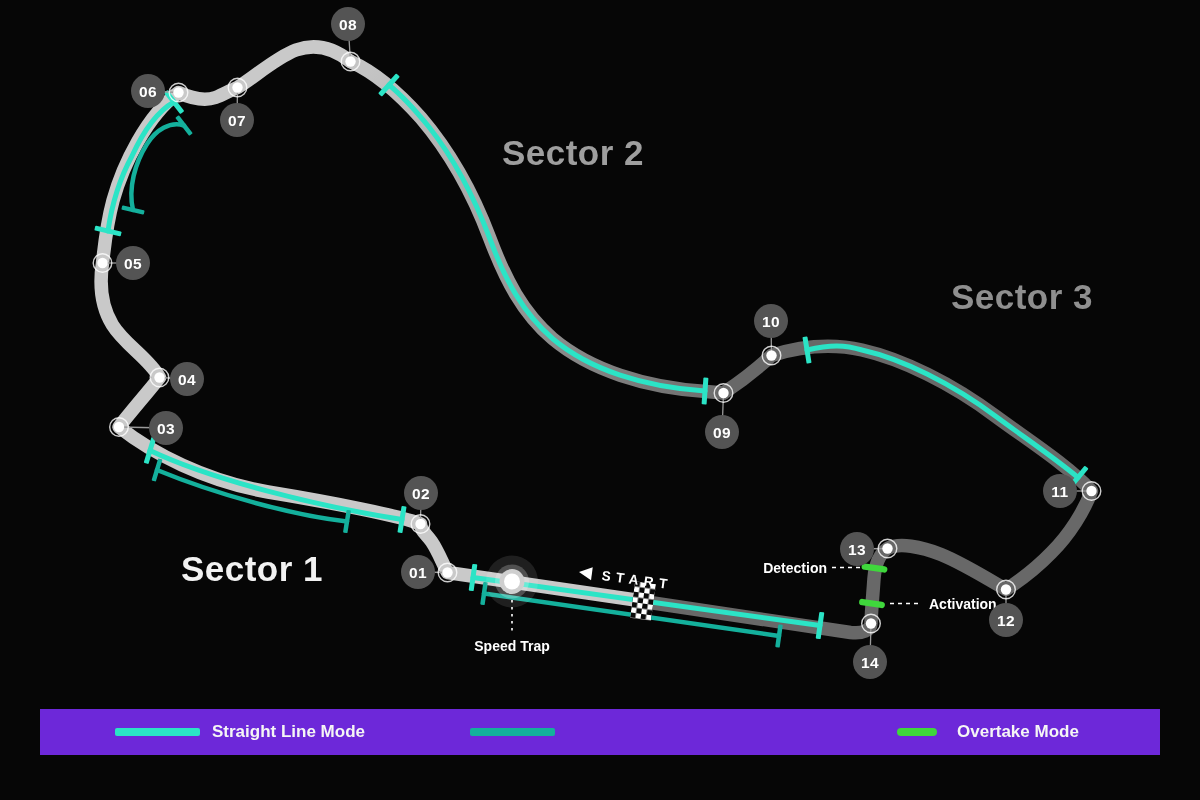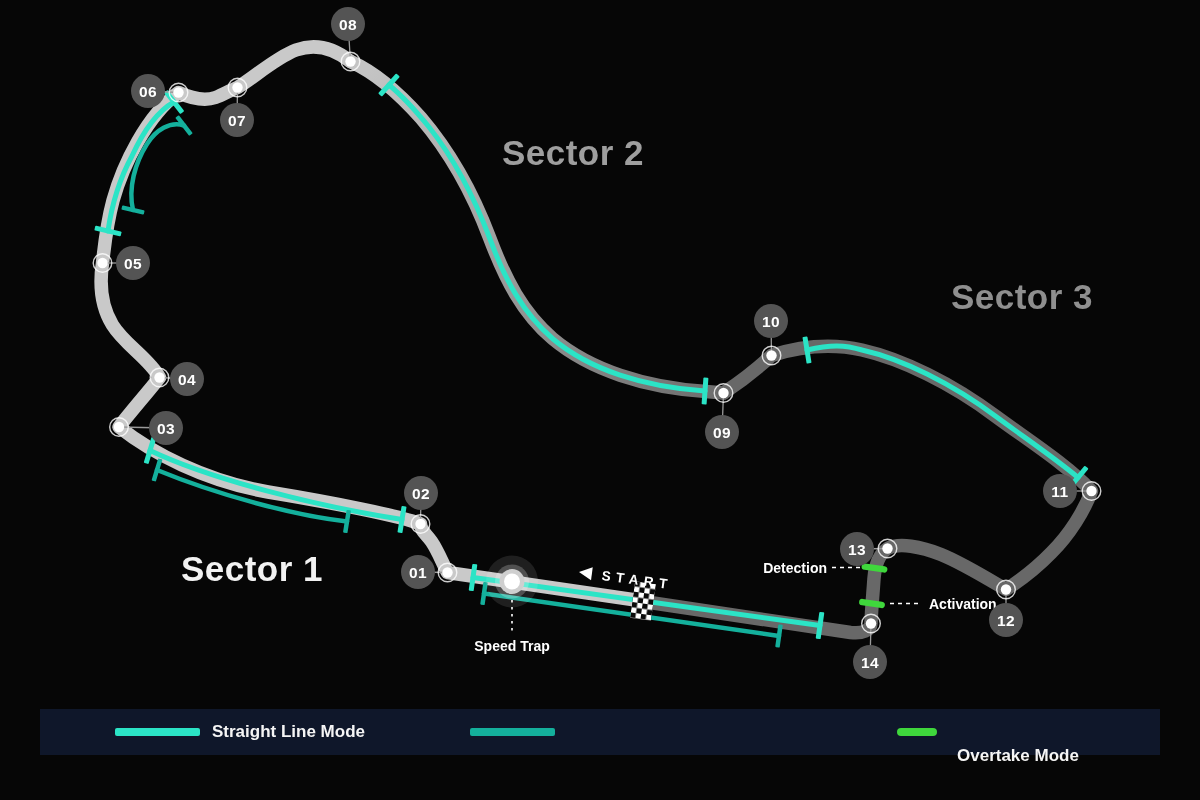--- a/index.html
+++ b/index.html
@@ -22,21 +22,21 @@
   .badge-num{fill:#ffffff;font-size:15.5px;font-weight:700;text-anchor:middle;letter-spacing:0.5px;}
   .sector-label{font-weight:700;font-size:35px;text-anchor:middle;letter-spacing:0.5px;}
   .sector-1{fill:#f2f2f2;}
   .sector-2{fill:#9e9e9e;}
   .sector-3{fill:#8f8f8f;}
   .small-label{fill:#ffffff;font-weight:700;font-size:14px;}
   .start-text{fill:#ffffff;font-weight:700;font-size:13.5px;letter-spacing:5.5px;}
   .dash-line{stroke:#ffffff;stroke-width:1.6;stroke-dasharray:4 4;fill:none;}
   .dash-dot{stroke:#ffffff;stroke-width:1.6;stroke-dasharray:2.5 4.5;fill:none;}
   
-  .legend-bar{position:absolute;left:40px;top:709px;width:1120px;height:46px;background:#0f172a;}
+  .legend-bar{position:absolute;left:40px;top:709px;width:1120px;height:46px;background:#6d28d9;}
   .legend-swatch{position:absolute;top:19px;height:8px;}
   .legend-label{position:absolute;top:13px;color:#f5f5f5;font-weight:700;font-size:17px;white-space:nowrap;}
   .sw-1{left:75px;width:85px;background:#2be4c6;border-radius:2px;}
   .sw-2{left:430px;width:85px;background:#14b09c;border-radius:2px;}
   .sw-3{left:857px;width:40px;background:#3fd73c;border-radius:4px;}
 </style>
 </head>
 <body>
 
 <div class="stage">
@@ -263,15 +263,15 @@
     <circle class="badge" cx="870" cy="662" r="17"></circle>
     <text class="badge-num" x="870" y="667.5">14</text>
   </g>
 </svg>
 
 <div class="legend-bar">
   <span class="legend-swatch sw-1"></span>
   <span class="legend-label" style="left:172px;">Straight Line Mode</span>
   <span class="legend-swatch sw-2"></span>
   <span class="legend-swatch sw-3"></span>
-  <span class="legend-label" style="left:917px;margin-top:24px;">Overtake Mode</span>
+  <span class="legend-label" style="left:917px;">Overtake Mode</span>
 </div>
 </div>
 
 </body></html>

